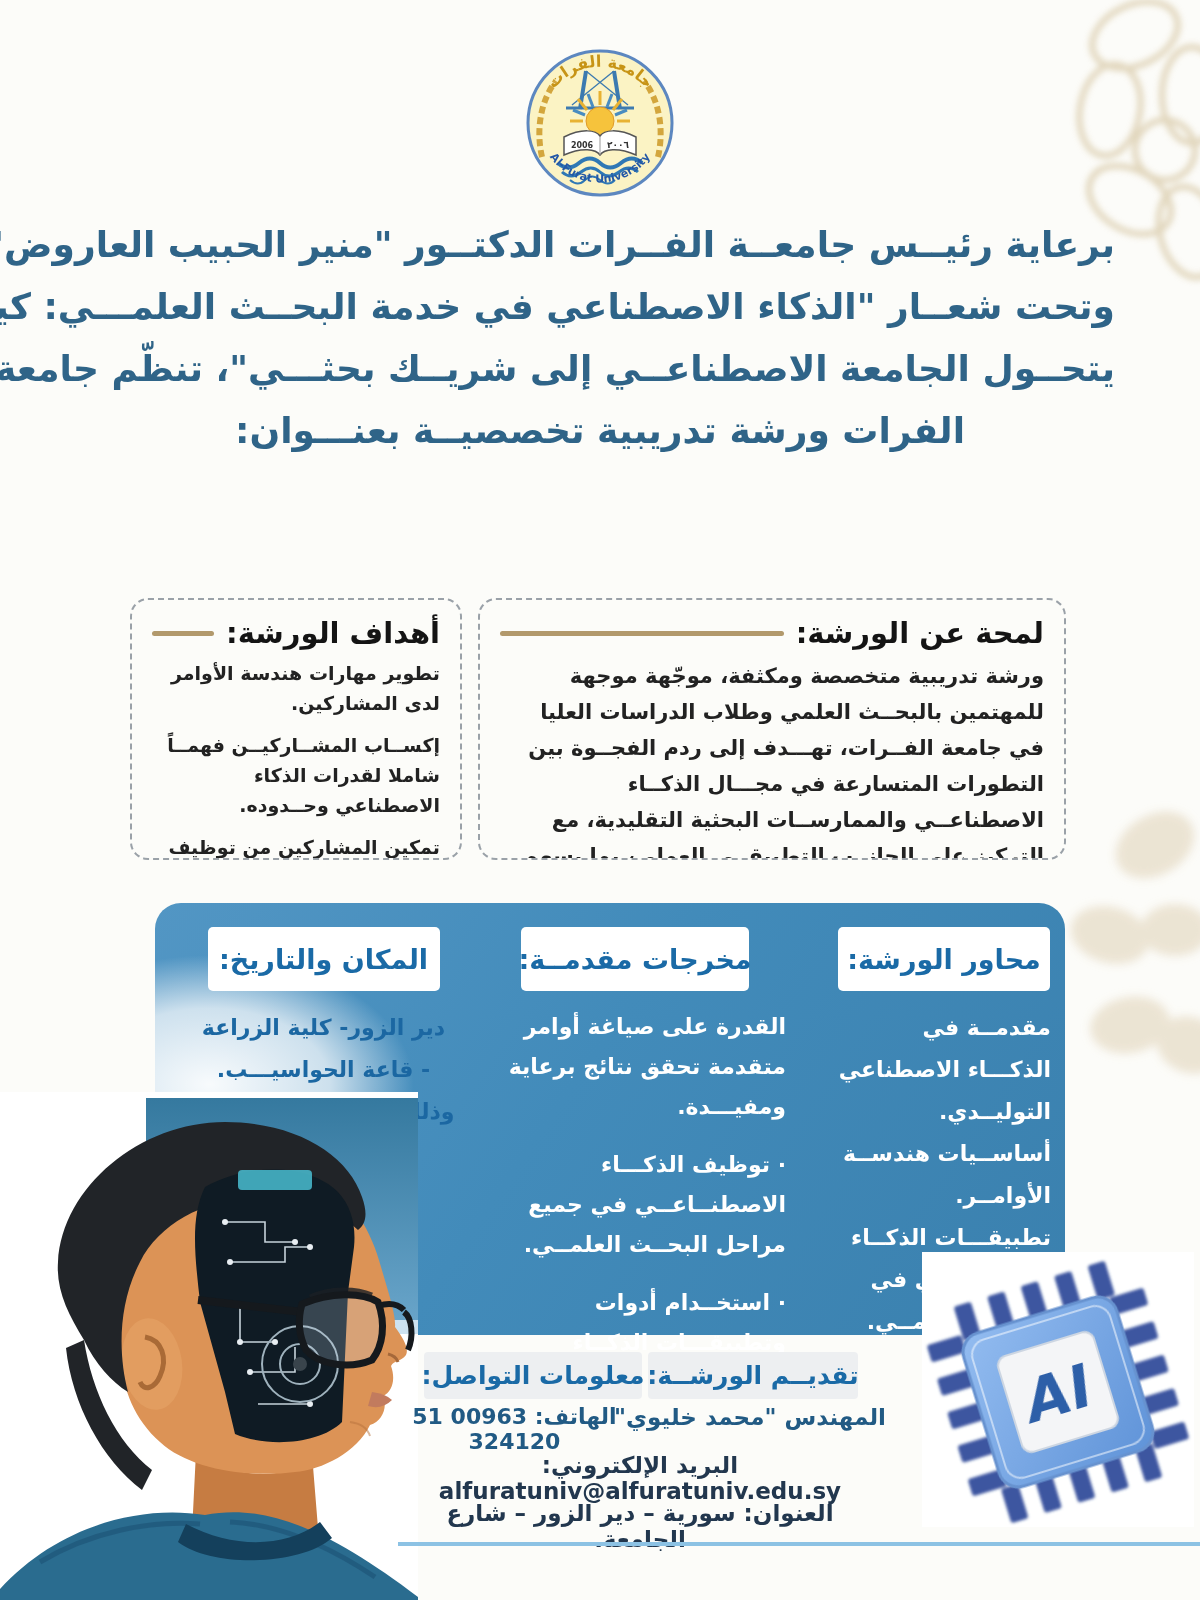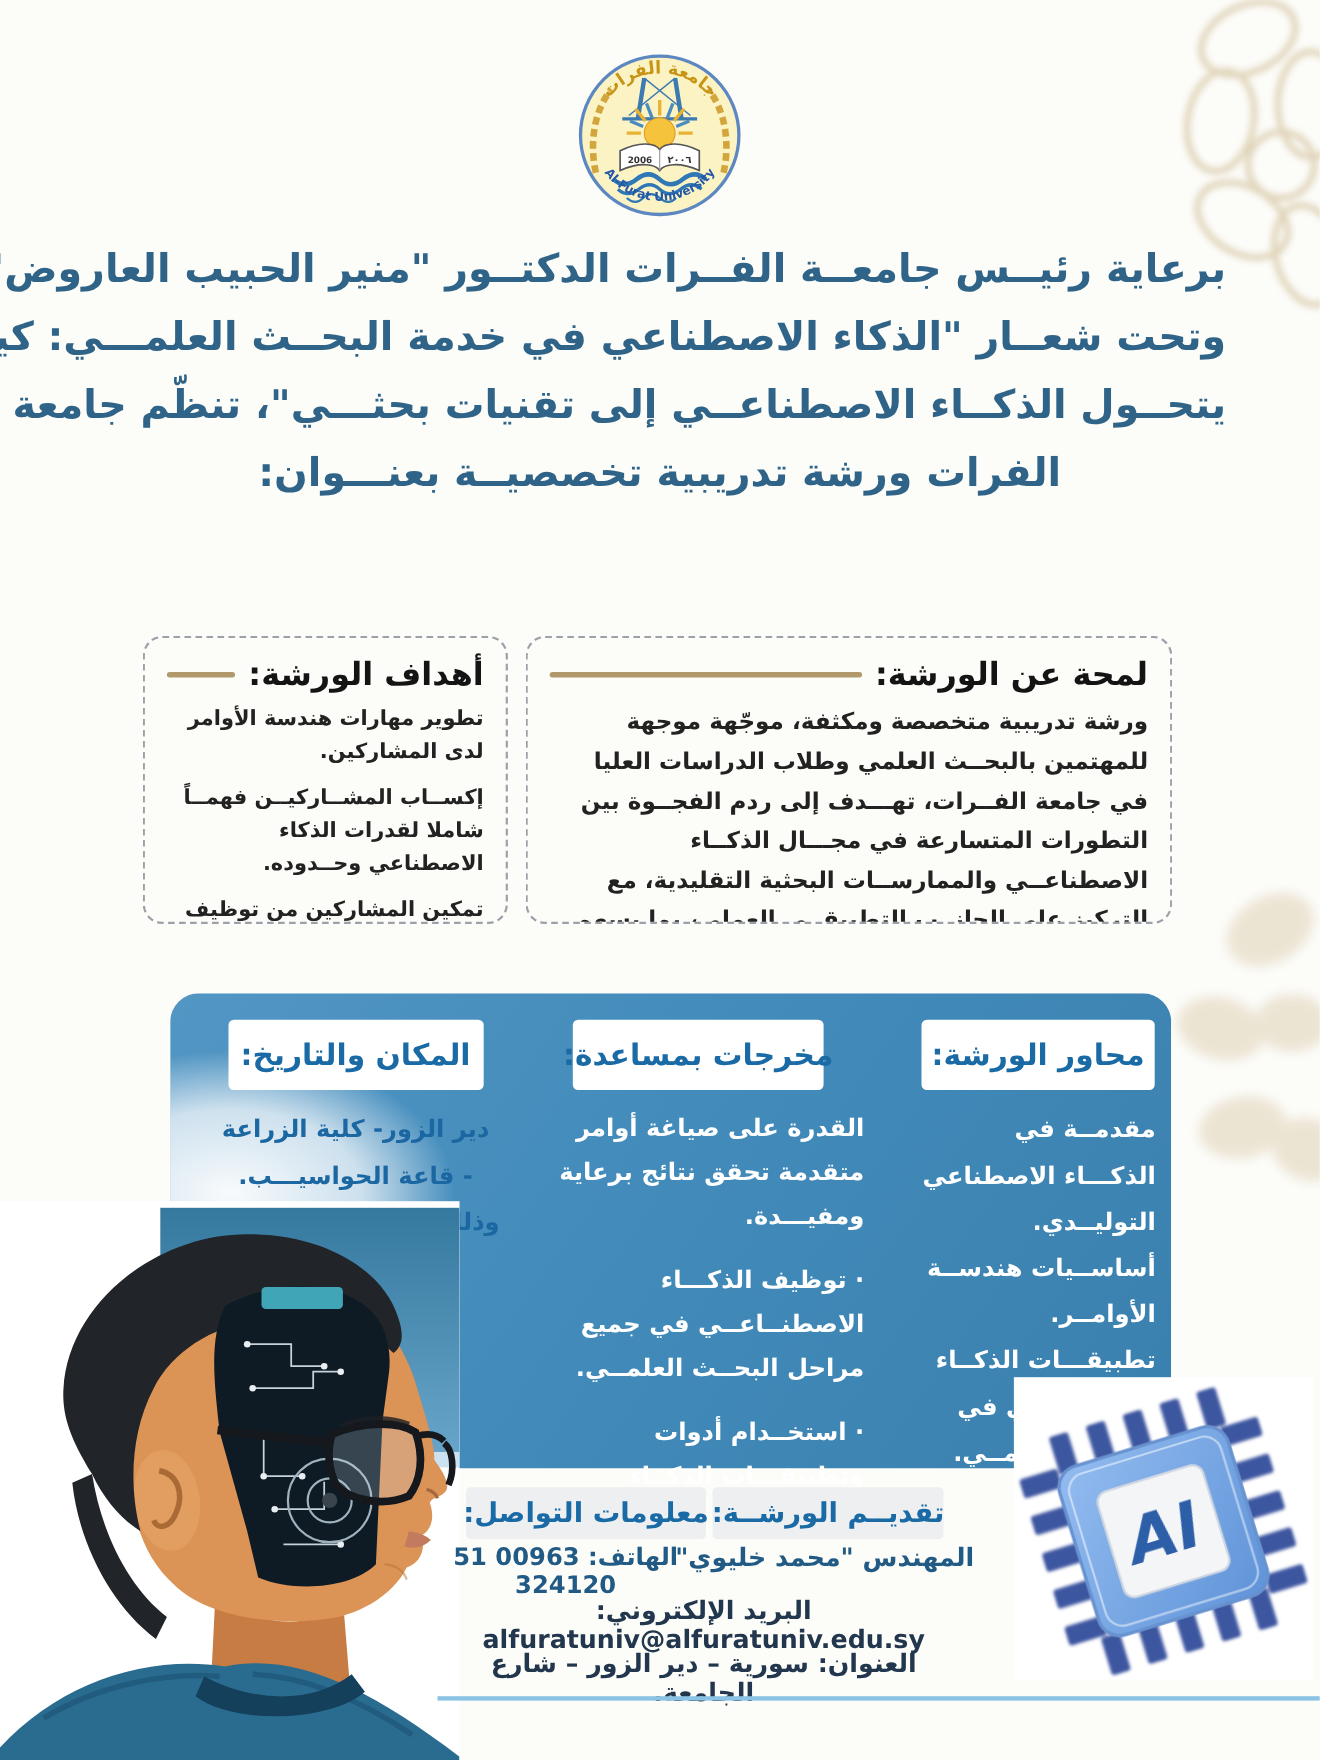--- a/index.html
+++ b/index.html
@@ -36,21 +36,21 @@
     display:flex; align-items:center; justify-content:center;
   }
   .banner-title{font-size:36px; font-weight:800; color:#ffffff; text-shadow:0 2px 3px rgba(0,0,0,.25);}
   .banner .ring{
     position:absolute; left:-14px; top:14px; width:64px; height:64px;
     border:3px solid rgba(255,255,255,.16); border-radius:50%;
   }
 
   
   .box{
-    position:absolute; top:578px; border:2px dashed #9aa1a8; border-radius:18px;
+    position:absolute; top:598px; border:2px dashed #9aa1a8; border-radius:18px;
     padding:16px 20px 10px 20px; background:transparent; overflow:hidden;
   }
   .box.objectives{left:130px; width:332px; height:262px;}
   .box.overview{left:478px; width:588px; height:262px;}
   .box-head{display:flex; align-items:center; gap:12px; margin-bottom:8px;}
   .box-title{font-size:29px; font-weight:800; color:#141414; white-space:nowrap;}
   .head-line{flex:1; height:5px; background:#b2996c; border-radius:3px;}
   .box p{
     margin:0 0 12px 0; font-size:19px; font-weight:700; color:#222;
     line-height:30px; text-align:right;
@@ -201,21 +201,21 @@
       <textPath href="#arcTop" startOffset="50%" text-anchor="middle">جامعة الفرات</textPath>
     </text>
     <text font-size="11" font-weight="bold" fill="#2458a6">
       <textPath href="#arcBot" startOffset="50%" text-anchor="middle">Al-Furat University</textPath>
     </text>
   </svg>
 
   <div class="intro">
     <div class="intro-line">برعاية رئيــس جامعــة الفــرات الدكتــور "منير الحبيب العاروض"،</div>
     <div class="intro-line">وتحت شعــار "الذكاء الاصطناعي في خدمة البحــث العلمـــي: كيف</div>
-    <div class="intro-line">يتحــول الذكــاء الاصطناعــي إلى تقنيات بحثـــي"، تنظّم جامعة</div>
+    <div class="intro-line">يتحــول الجامعة الاصطناعــي إلى شريــك بحثـــي"، تنظّم جامعة</div>
     <div class="intro-line">الفرات ورشة تدريبية تخصصيــة بعنـــوان:</div>
   </div>
 
 
   <div class="box objectives">
     <div class="box-head">
       <span class="box-title">أهداف الورشة:</span>
       <span class="head-line"></span>
     </div>
     <p>تطوير مهارات هندسة الأوامر لدى المشاركين.</p>
@@ -230,21 +230,21 @@
     </div>
     <p>ورشة تدريبية متخصصة ومكثفة، موجّهة موجهة للمهتمين بالبحــث العلمي وطلاب الدراسات العليا في جامعة الفــرات، تهـــدف إلى ردم الفجــوة بين التطورات المتسارعة في مجـــال الذكــاء الاصطناعــي والممارســات البحثية التقليدية، مع التركيز على الجانــب التطبيقــي العملي، بما يسهم في توظيف الذكاء الاصطناعي كمساعدٍ بحثي فعّال.</p>
   </div>
 
   <div class="panel">
     <div class="col col-axes">
       <div class="chip-head">محاور الورشة:</div>
       <div class="col-body axes-body">مقدمــة في الذكـــاء الاصطناعي التوليــدي. أساســيات هندســة الأوامــر. تطبيقـــات الذكــاء الاصطناعــي في البحــث العلمــي.</div>
     </div>
     <div class="col col-outputs">
-      <div class="chip-head">مخرجات بمساعدة:</div>
+      <div class="chip-head">مخرجات مقدمــة:</div>
       <div class="col-body">
         <p>القدرة على صياغة أوامر متقدمة تحقق نتائج برعاية ومفيـــدة.</p>
         <p>· توظيف الذكـــاء الاصطنــاعــي في جميع مراحل البحــث العلمــي.</p>
         <p>· استخــدام أدوات وتطبيقـــات الذكــاء الاصطنــاعي بكفـــاءة.</p>
       </div>
     </div>
     <div class="col col-venue">
       <div class="chip-head">المكان والتاريخ:</div>
       <div class="col-body venue-body">
         <div>دير الزور- كلية الزراعة</div>

